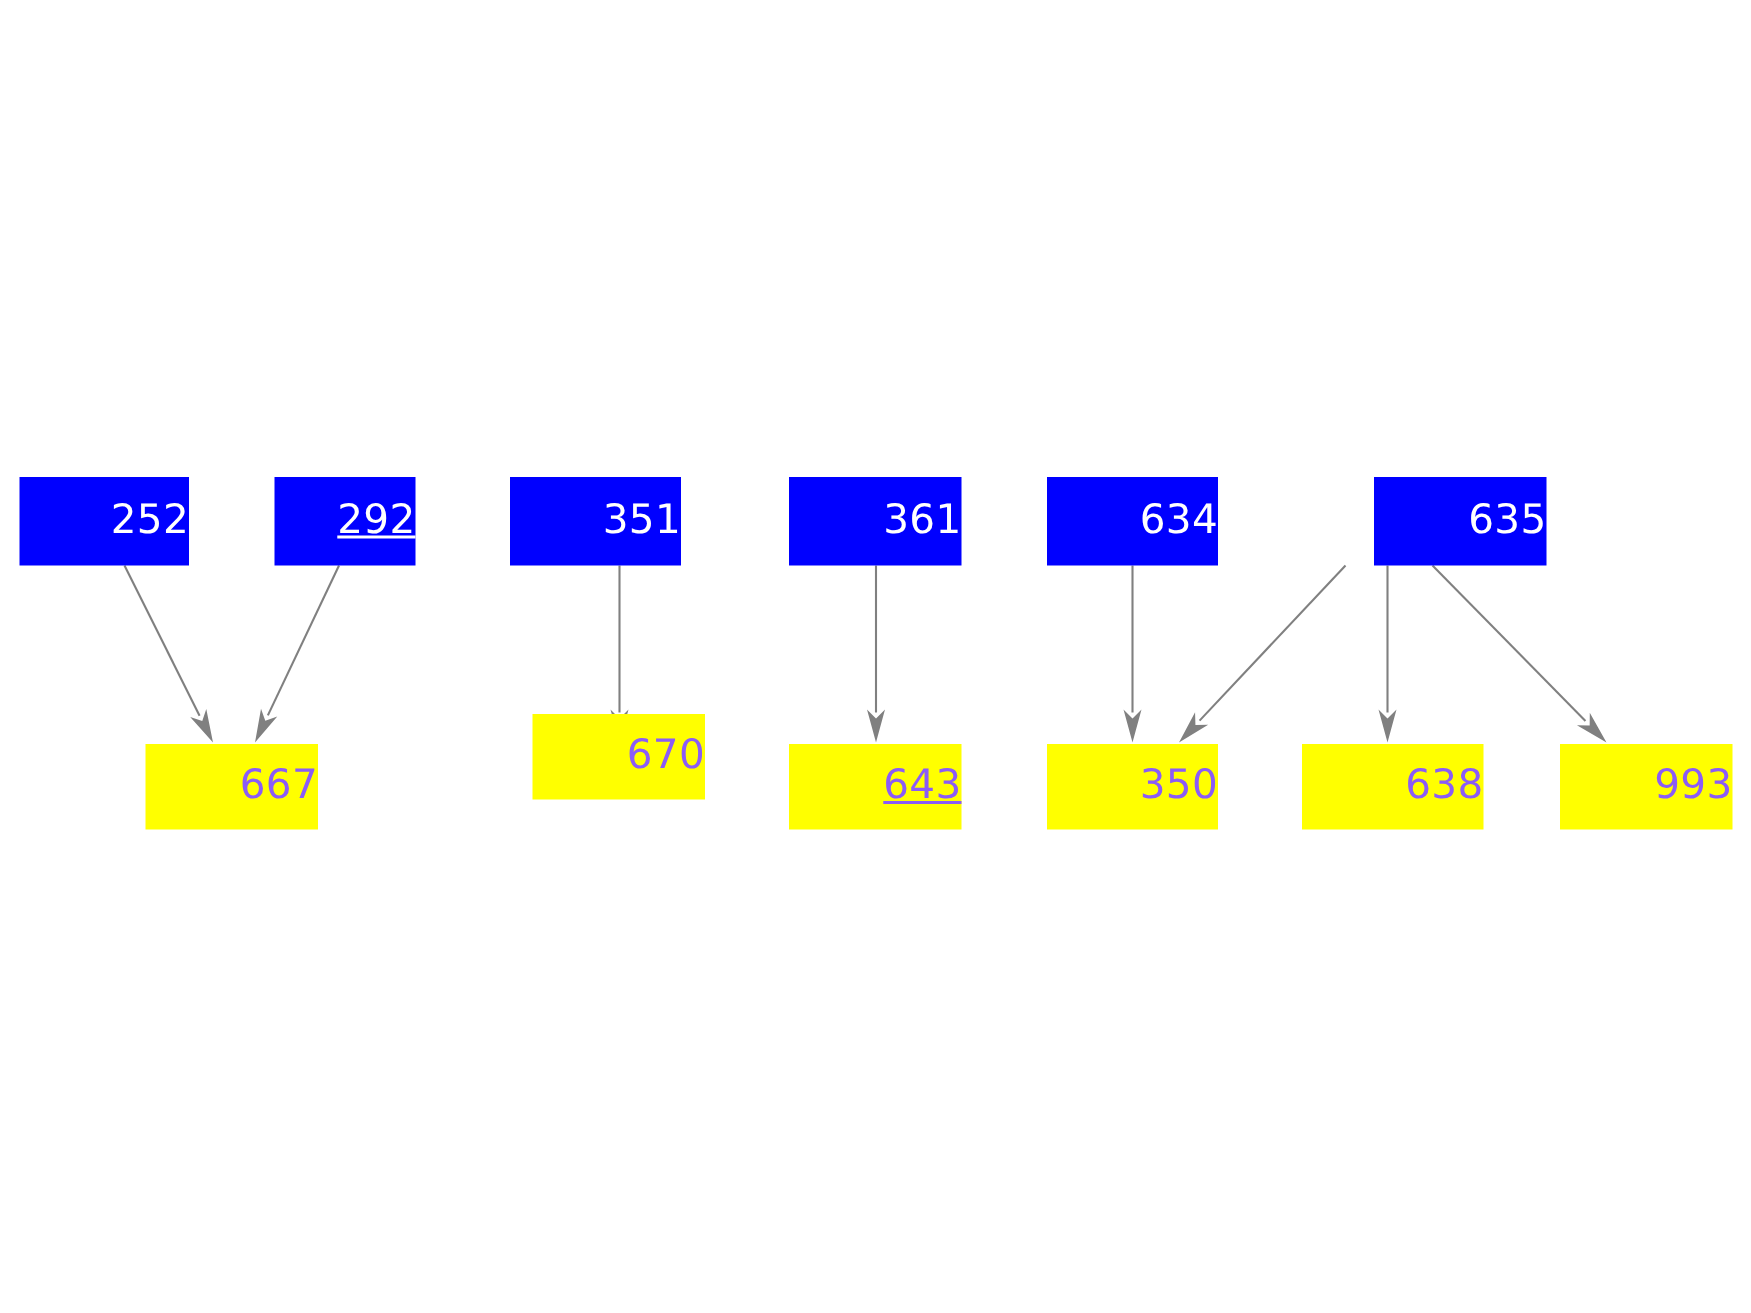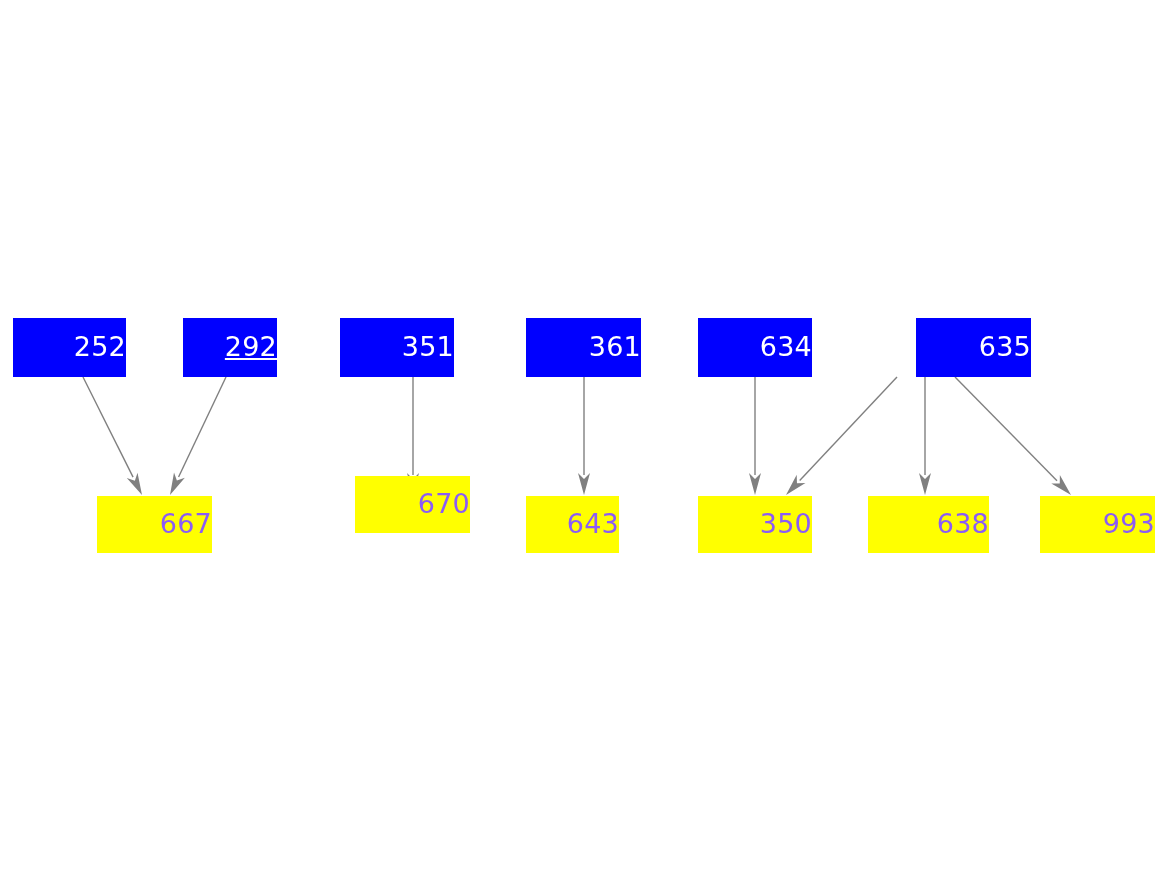--- a/index.html
+++ b/index.html
@@ -104,21 +104,21 @@
       </div>
       <div class="node node-source" style="left: 868px; top: 318px; width: 115px; height: 59px; margin-left: 48px;">
         <span class="node-label">635</span>
       </div>
       <div class="node node-target" style="left: 97px; top: 496px; width: 115px; height: 57px;">
         <span class="node-label">667</span>
       </div>
       <div class="node node-target" style="left: 355px; top: 476px; width: 115px; height: 57px;">
         <span class="node-label">670</span>
       </div>
-      <div class="node node-target" style="left: 526px; top: 496px; width: 93px; height: 57px;">
+      <div class="node node-target" style="left: 526px; top: 496px; width: 115px; height: 57px; text-decoration: underline;">
         <span class="node-label">643</span>
       </div>
       <div class="node node-target" style="left: 698px; top: 496px; width: 114px; height: 57px;">
         <span class="node-label">350</span>
       </div>
       <div class="node node-target" style="left: 868px; top: 496px; width: 121px; height: 57px;">
         <span class="node-label">638</span>
       </div>
       <div class="node node-target" style="left: 1040px; top: 496px; width: 115px; height: 57px;">
         <span class="node-label">993</span>

